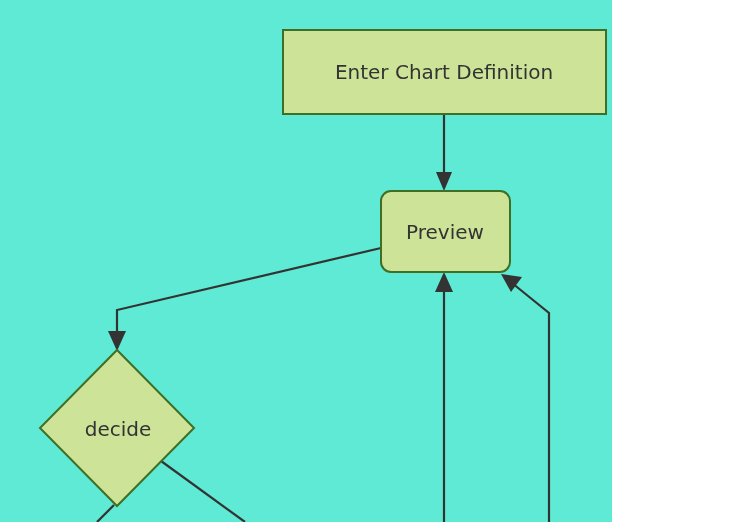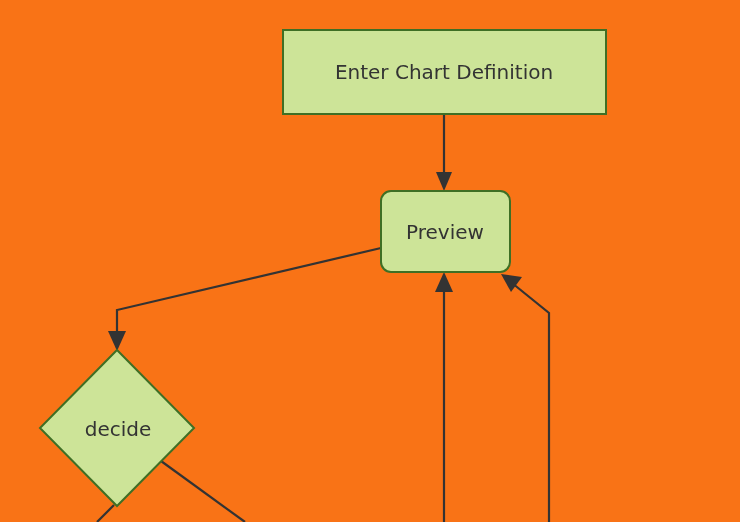--- a/index.html
+++ b/index.html
@@ -9,23 +9,23 @@
     background: #ffffff;
   }
   body {
     width: 740px;
     height: 522px;
     overflow: hidden;
     font-family: "DejaVu Sans", "Liberation Sans", sans-serif;
   }
   #diagram-root {
     position: relative;
-    width: 740px;
+    width: 612px;
     height: 522px;
-    background: #f97316;
+    background: #5eead4;
   }
   #flow-svg {
     position: absolute;
     left: 0;
     top: 0;
     width: 740px;
     height: 522px;
     display: block;
   }
   .node-shape {

